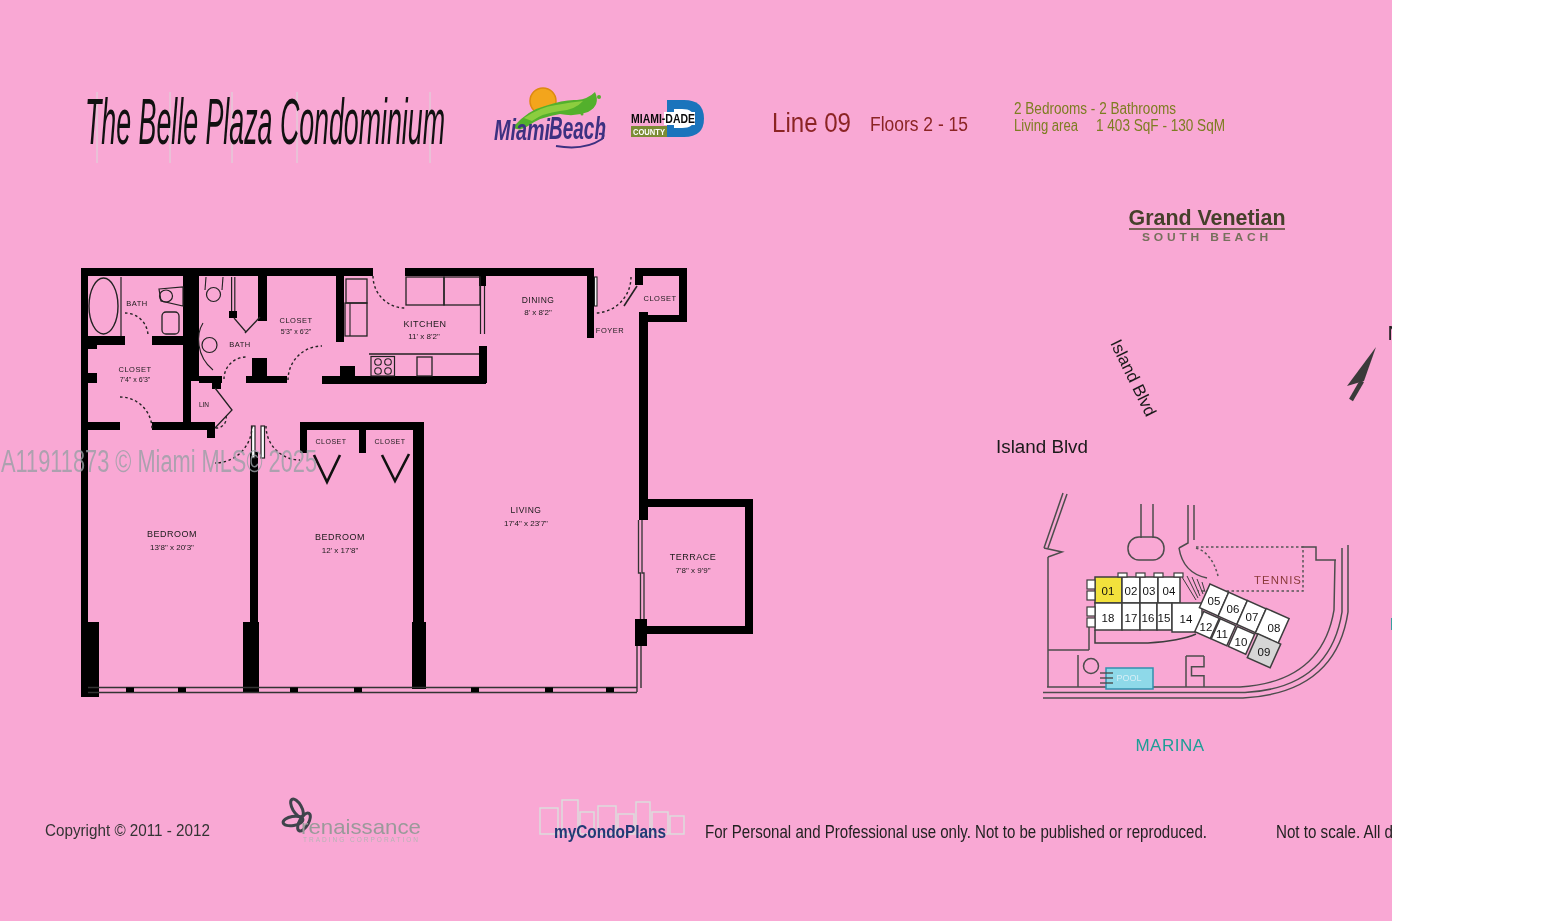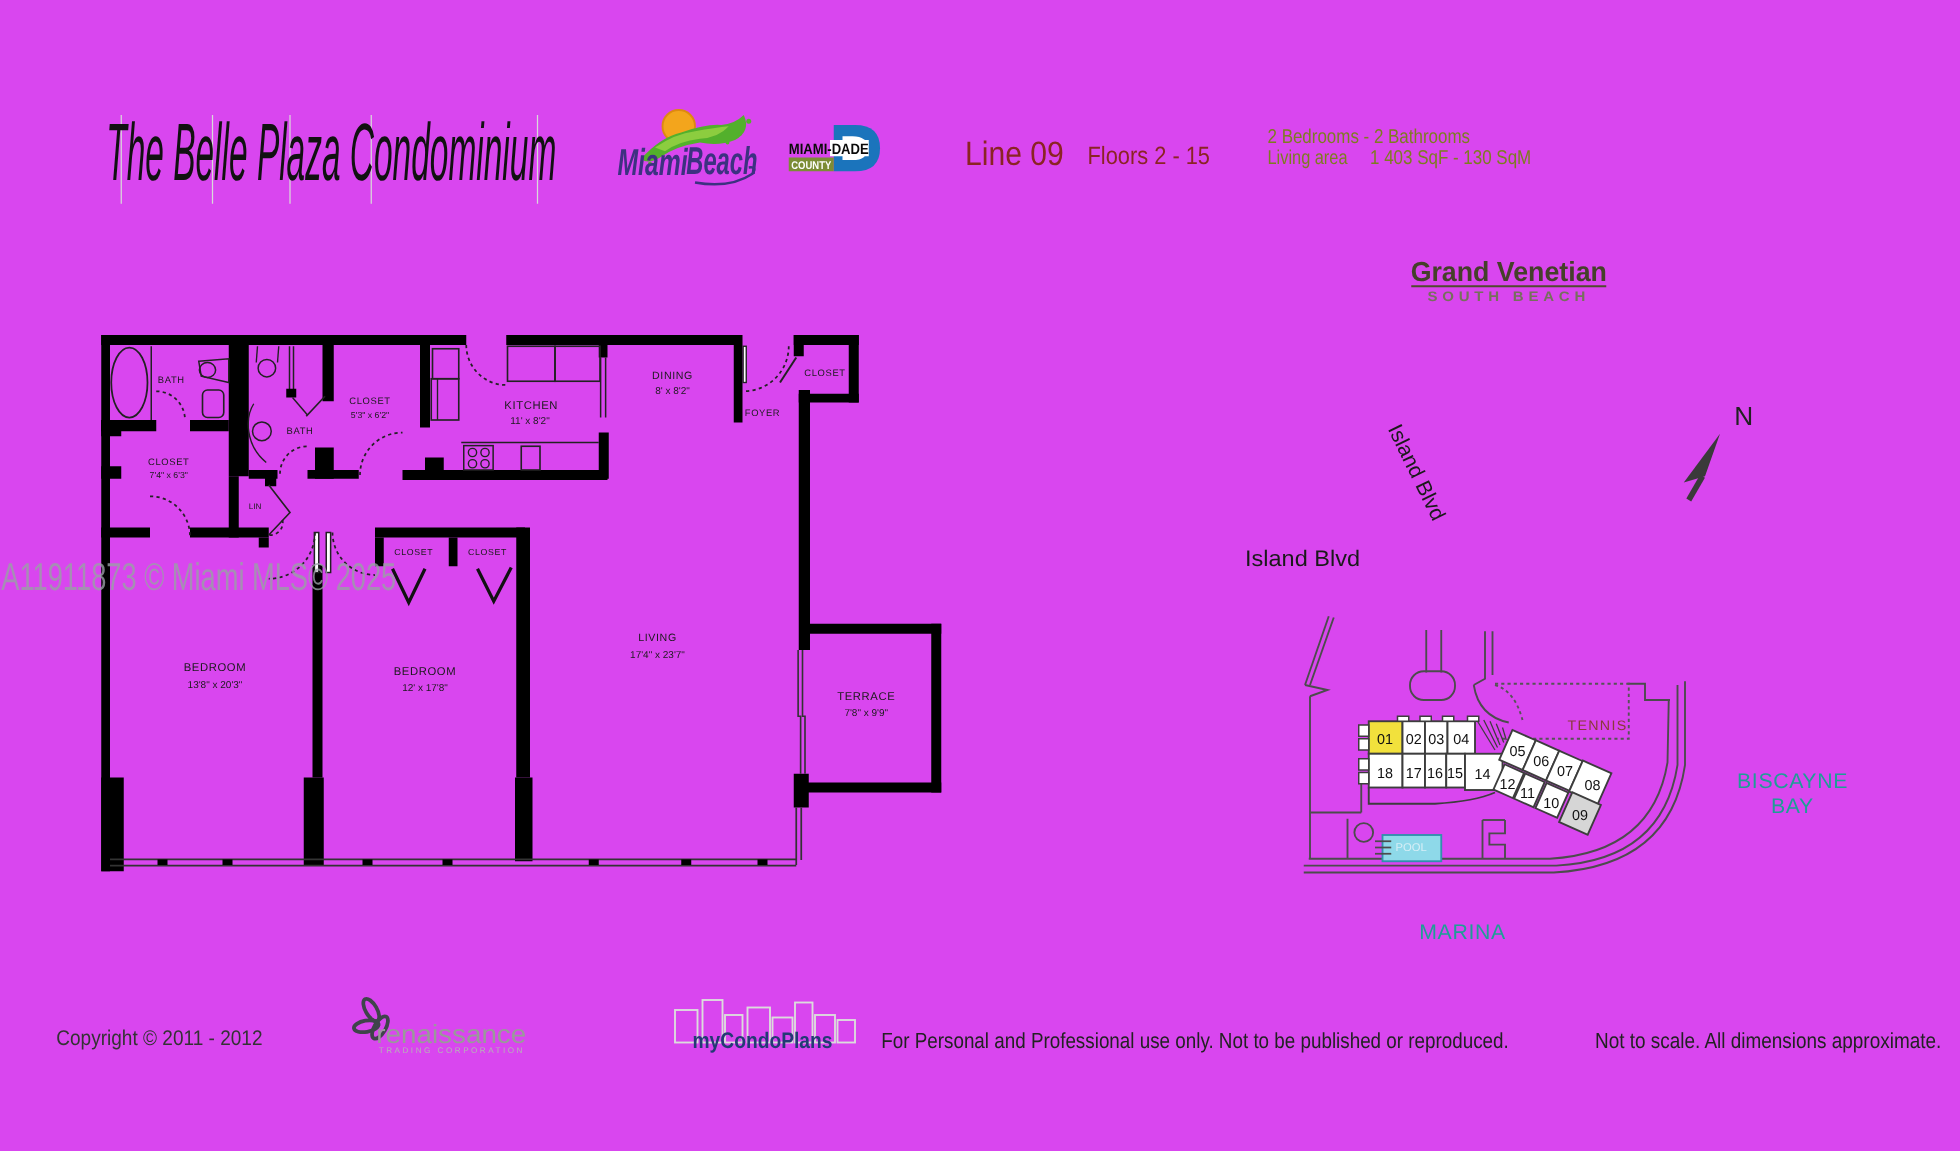--- a/index.html
+++ b/index.html
@@ -1,15 +1,15 @@
 <!DOCTYPE html>
 <html><head><meta charset="utf-8"><title>Floorplan</title>
 <style>
   html,body{margin:0;padding:0;background:#fff}
-  #page{position:relative;width:1568px;height:921px;background:#d946ef;overflow:hidden;font-family:"Liberation Sans",sans-serif}
+  #page{position:relative;width:1392px;height:921px;background:#f9a8d4;overflow:hidden;font-family:"Liberation Sans",sans-serif}
   svg text{font-family:"Liberation Sans",sans-serif}
 </style></head>
 <body>
 
 <div id="page">
 <svg width="1568" height="921" viewBox="0 0 1568 921">
 
 <g id="header">
 
 <g stroke="#d9d9d9" stroke-width="1">

